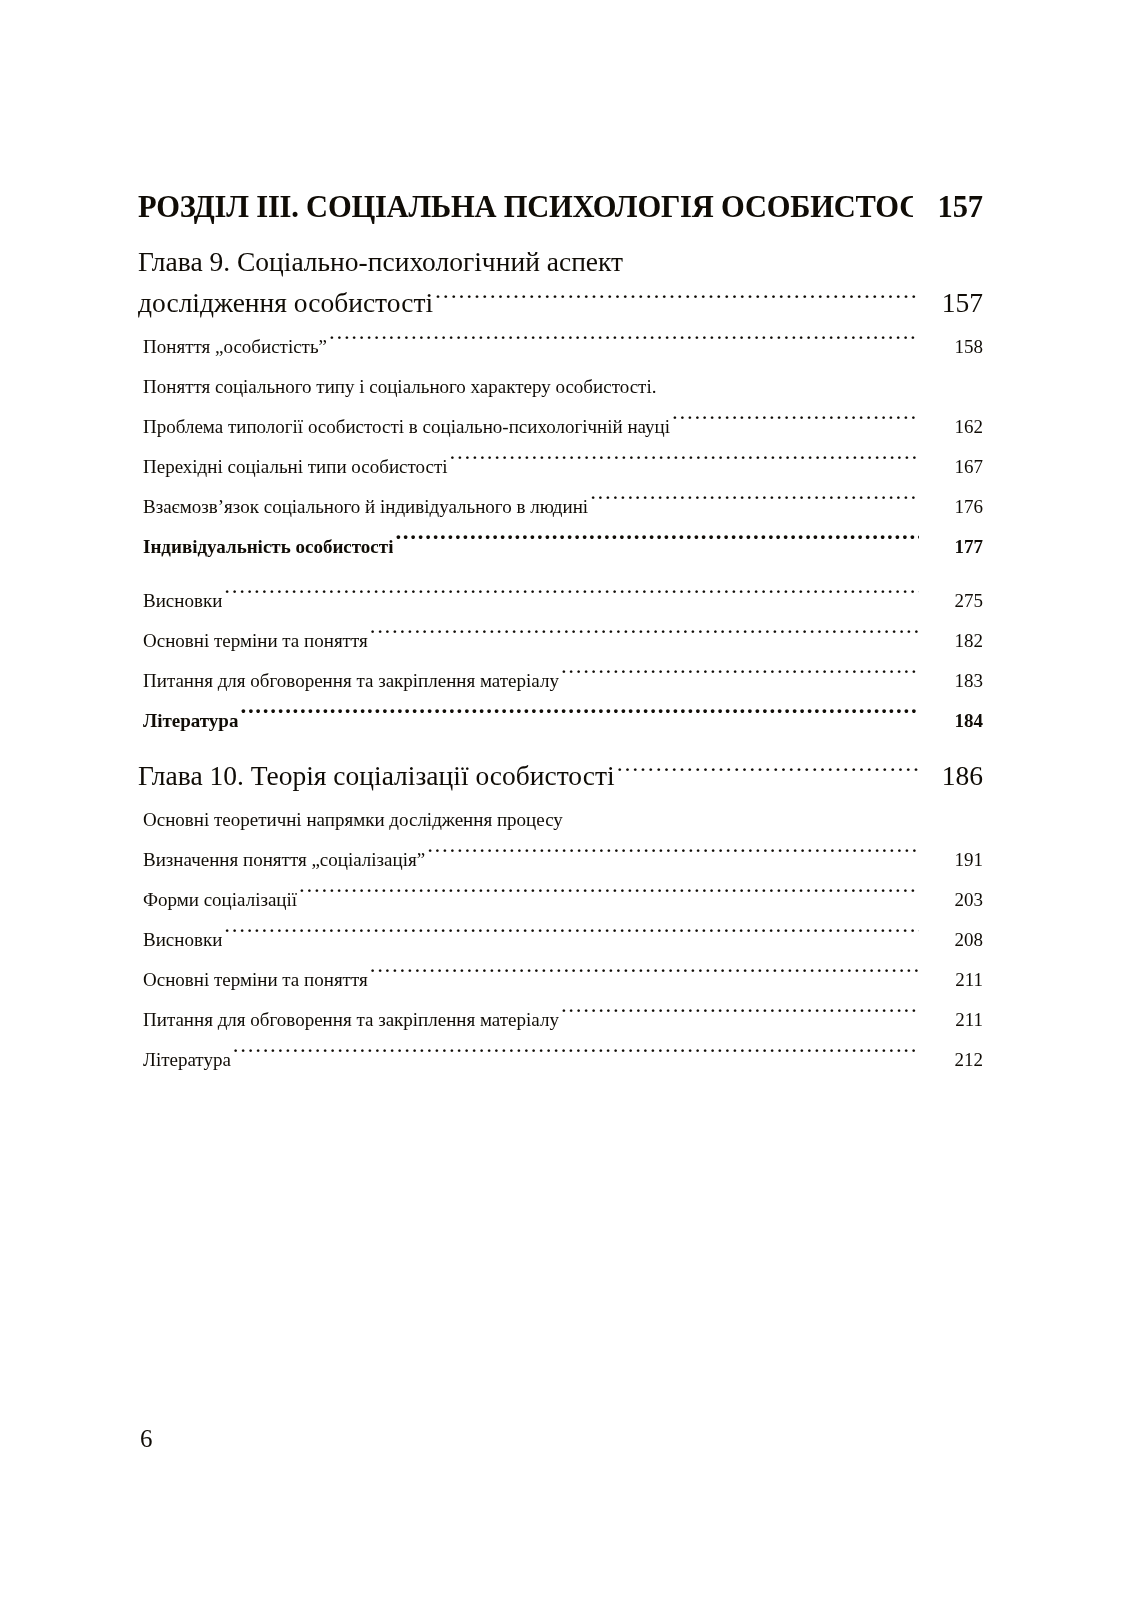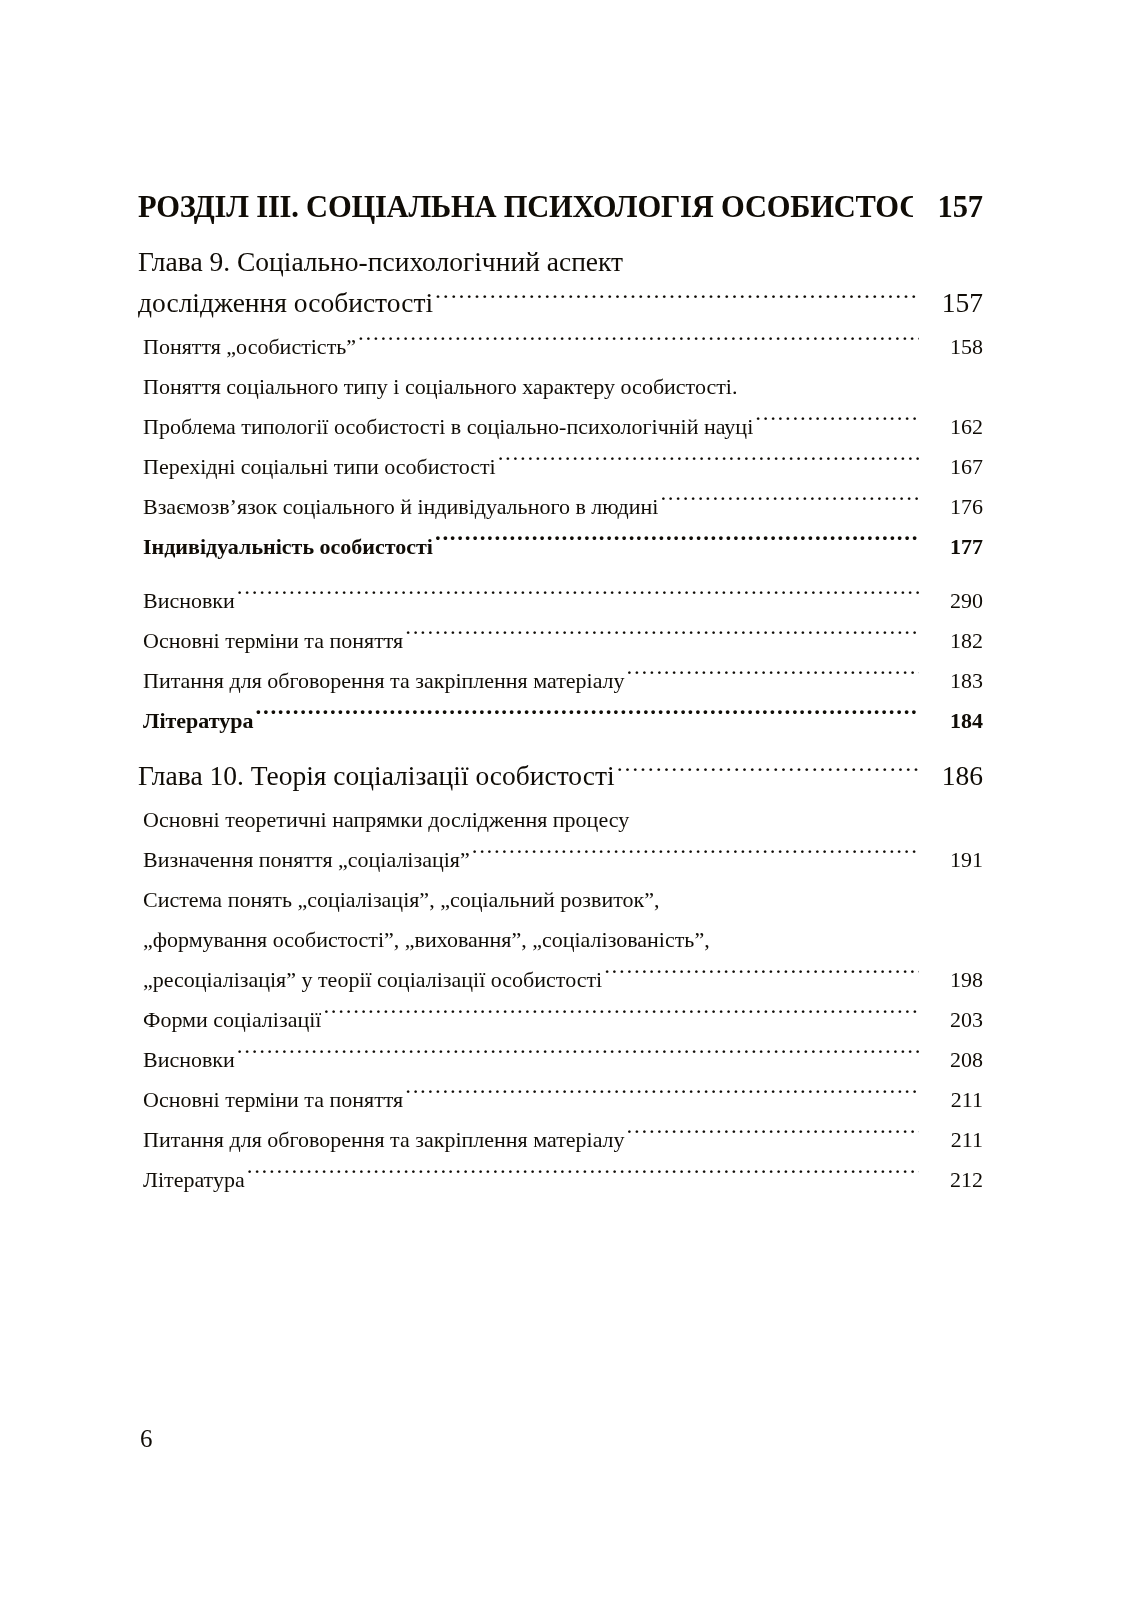--- a/index.html
+++ b/index.html
@@ -82,21 +82,21 @@
   }
   .chapter .firstline {
     display: block;
     white-space: nowrap;
   }
   .chapter .pageno { min-width: 62px; }
   .chapter .leader::before { letter-spacing: 1.8px; font-size: 24px; }
 
   
   .entry {
-    font-size: 22px;
+    font-size: 19px;
     line-height: 40px;
     padding-left: 5px;
   }
   .entry .wrapline {
     display: block;
     white-space: nowrap;
   }
   .entry .pageno { min-width: 62px; }
   .entry .leader::before { font-size: 23px; letter-spacing: 1.7px; }
   .gap-after  { margin-bottom: 14px; font-weight: bold; }
@@ -170,21 +170,21 @@
         <span class="label">Індивідуальність особистості</span>
         <span class="leader"></span>
         <span class="pageno">177</span>
       </div>
     </div>
 
     <div class="entry">
       <div class="row">
         <span class="label">Висновки</span>
         <span class="leader"></span>
-        <span class="pageno">290</span>
+        <span class="pageno">275</span>
       </div>
     </div>
 
     <div class="entry">
       <div class="row">
         <span class="label">Основні терміни та поняття </span>
         <span class="leader"></span>
         <span class="pageno">182</span>
       </div>
     </div>
@@ -218,29 +218,20 @@
     </div>
 
     <div class="entry">
       <div class="row">
         <span class="label">Визначення поняття „соціалізація”</span>
         <span class="leader"></span>
         <span class="pageno">191</span>
       </div>
     </div>
 
-    <div class="entry">
-      <span class="wrapline">Система понять „соціалізація”, „соціальний розвиток”,</span>
-      <span class="wrapline">„формування особистості”, „виховання”, „соціалізованість”,</span>
-      <div class="row">
-        <span class="label">„ресоціалізація” у теорії соціалізації особистості</span>
-        <span class="leader"></span>
-        <span class="pageno">198</span>
-      </div>
-    </div>
 
     <div class="entry">
       <div class="row">
         <span class="label">Форми соціалізації</span>
         <span class="leader"></span>
         <span class="pageno">203</span>
       </div>
     </div>
 
 

